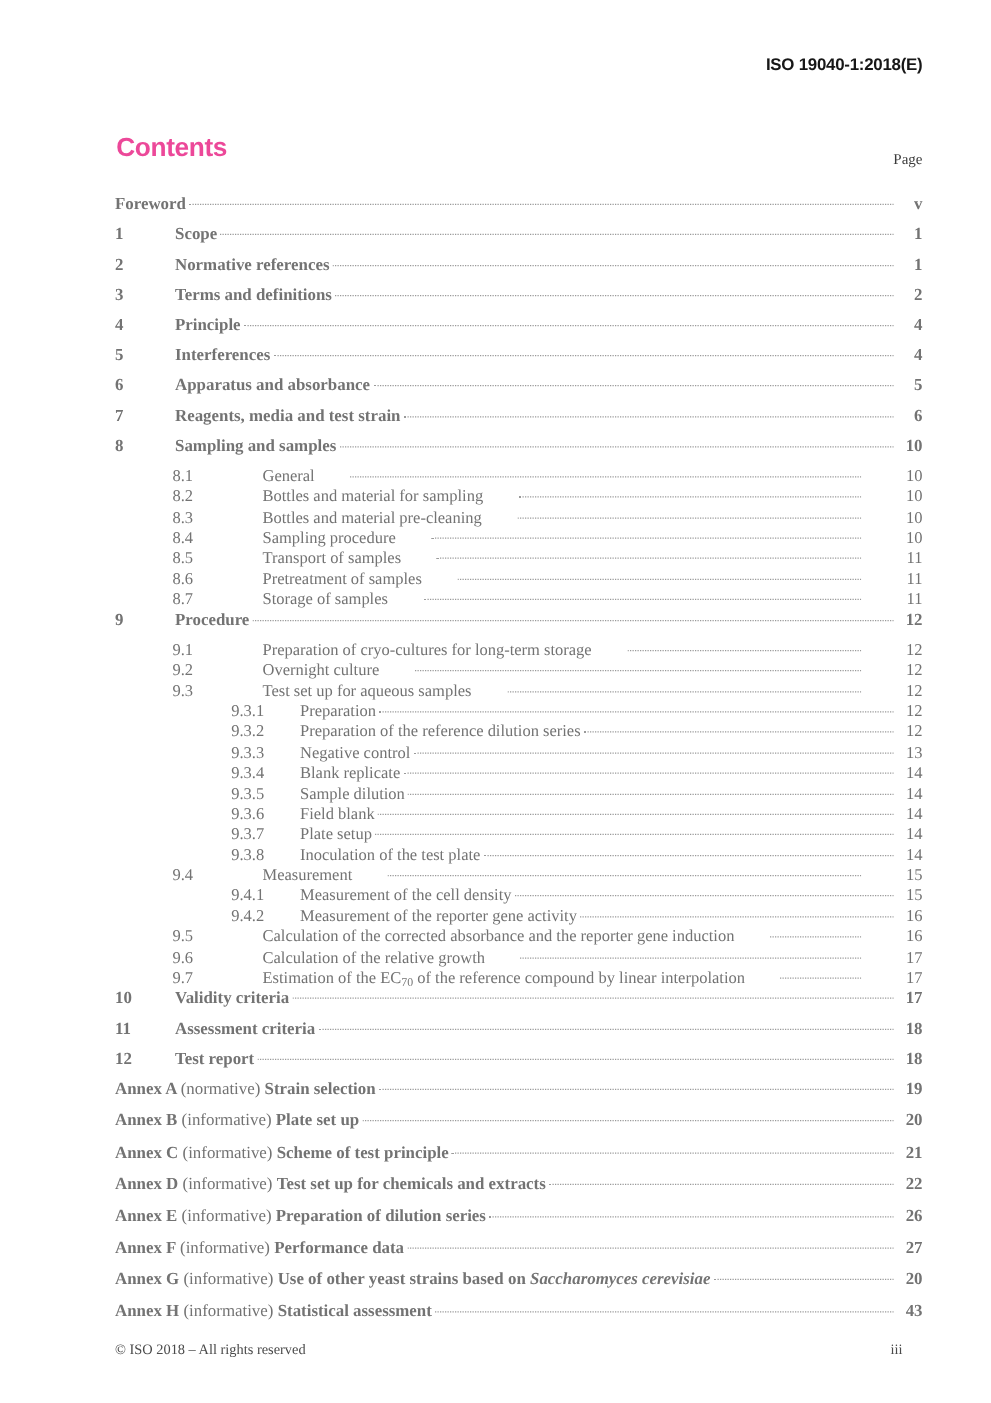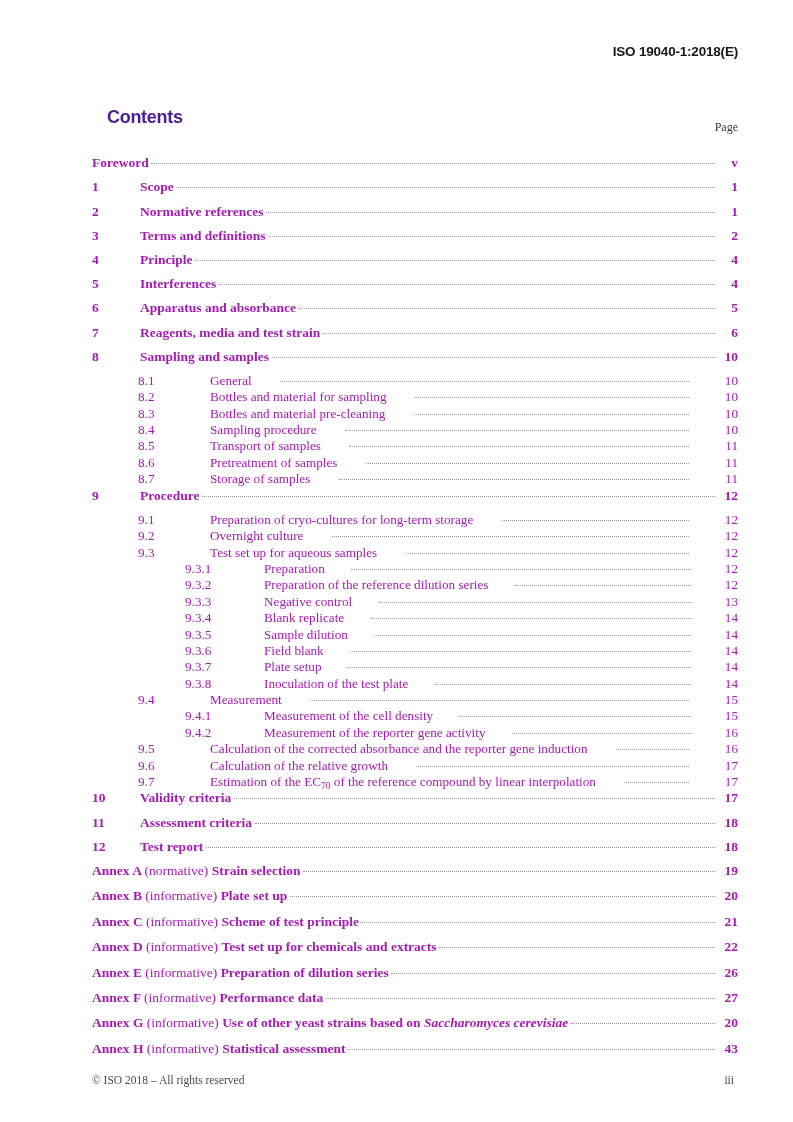--- a/index.html
+++ b/index.html
@@ -39,27 +39,27 @@
   
   .contents-row {
     position: absolute;
     left: 92px;
     right: 55px;
     top: 107px;
     height: 32px;
   }
   .contents-title {
     position: absolute;
-    left: 15px;
+    left: 1px;
     top: 0;
     font-family: "Liberation Sans", sans-serif;
     font-weight: bold;
-    font-size: 18px;
+    font-size: 21px;
     letter-spacing: -0.3px;
-    color: #4c1d95;
+    color: #ec4899;
   }
   .page-label {
     position: absolute;
     right: 0;
     top: 13px;
     font-size: 12px;
     color: #3a3a3a;
   }
 
   
@@ -69,29 +69,29 @@
     top: 154px;
     width: 646px;
   }
 
   .toc-entry {
     display: flex;
     align-items: baseline;
     width: 100%;
     font-size: 13.2px;
     line-height: 1;
-    color: #a21caf;
+    color: #737373;
     white-space: nowrap;
   }
 
   
   .lvl-top   { height: 24.2px; }
   .lvl-1     { height: 24.2px; }
   .lvl-2     { height: 16.4px; gap: 26px; }
-  .lvl-3     { height: 16.4px; gap: 24px; }
+  .lvl-3     { height: 16.4px; }
   .lvl-annex { height: 25.4px; }
 
   .toc-entry .num {
     flex: 0 0 auto;
     text-align: left;
   }
   .toc-entry .txt {
     flex: 0 0 auto;
     padding-right: 1.5px;
   }
@@ -162,21 +162,21 @@
     font-size: 11.5px;
     color: #4a4a4a;
   }
   .footer .copyright {
     position: absolute;
     left: 0;
     top: 0;
   }
   .footer .folio {
     position: absolute;
-    right: 4px;
+    right: 16px;
     top: 0;
   }
 </style>
 </head>
 <body>
 
 <div class="page">
 
   <div class="doc-header">ISO 19040-1:2018(E)</div>
 

